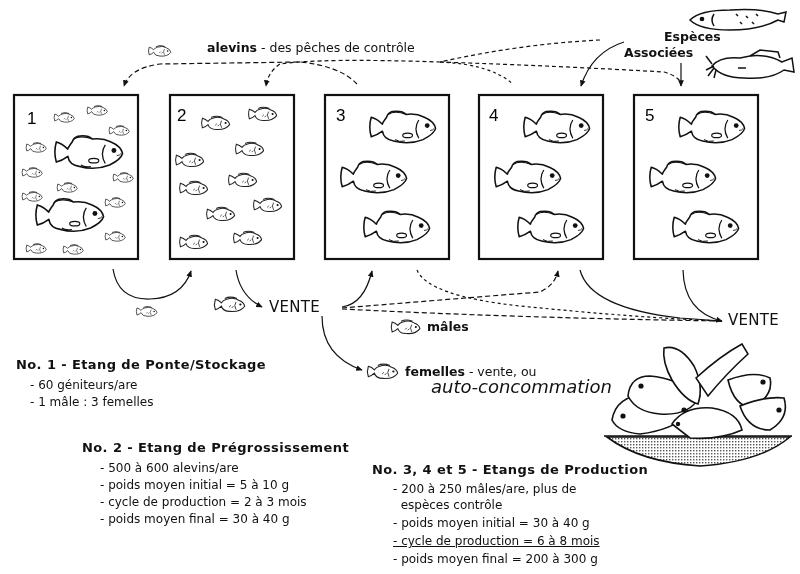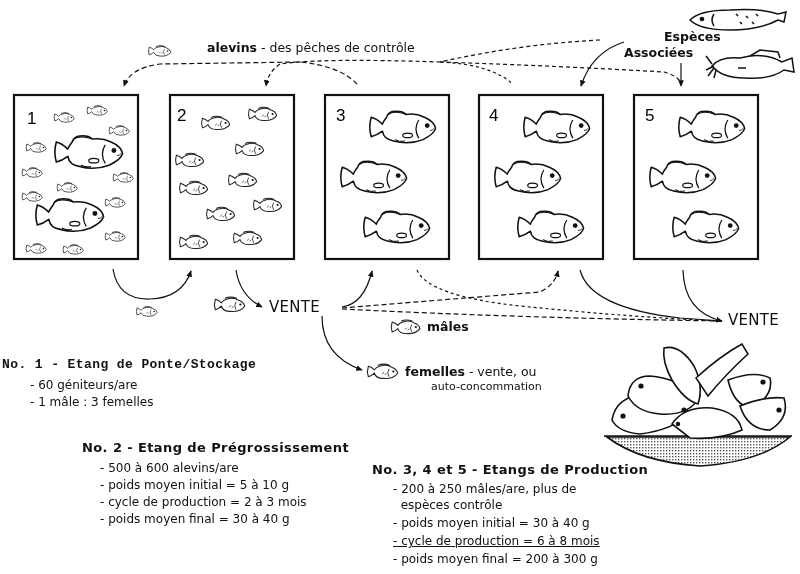--- a/index.html
+++ b/index.html
@@ -171,23 +171,23 @@
 </div>
 <div class="t b" style="left:624px;top:29px;margin-left:40px;">Espèces</div>
 <div class="t b" style="left:624px;top:45px;">Associées</div>
 
 <div class="t big" style="left:269px;top:300px;">VENTE</div>
 <div class="t b" style="left:427px;top:319px;">mâles</div>
 <div class="t big b" style="left:728px;top:313px;font-weight:normal;">VENTE</div>
 <div class="t" style="left:405px;top:364px;">
   <span class="b">femelles</span><span> - vente, ou</span>
 </div>
-<div class="t" style="left:431px;top:379px;font-size:11px;">auto-concommation</div>
-
-<div class="t ttl" style="left:2px;top:357px;font-family:Liberation Mono, monospace;">No. 1 - Etang de Ponte/Stockage</div>
+<div class="t" style="left:431px;top:379px;font-size:18px;font-style:italic;">auto-concommation</div>
+
+<div class="t ttl" style="left:16px;top:357px;">No. 1 - Etang de Ponte/Stockage</div>
 <div class="li" style="left:30px;top:377px;">- 60 géniteurs/are</div>
 <div class="li" style="left:30px;top:394px;">- 1 mâle : 3 femelles</div>
 
 <div class="t ttl" style="left:82px;top:440px;">No. 2 - Etang de Prégrossissement</div>
 <div class="li" style="left:100px;top:460px;">- 500 à 600 alevins/are</div>
 <div class="li" style="left:100px;top:477px;">- poids moyen initial = 5 à 10 g</div>
 <div class="li" style="left:100px;top:494px;">- cycle de production = 2 à 3 mois</div>
 <div class="li" style="left:100px;top:511px;">- poids moyen final = 30 à 40 g</div>
 
 <div class="t ttl" style="left:372px;top:462px;">No. 3, 4 et 5 - Etangs de Production</div>

